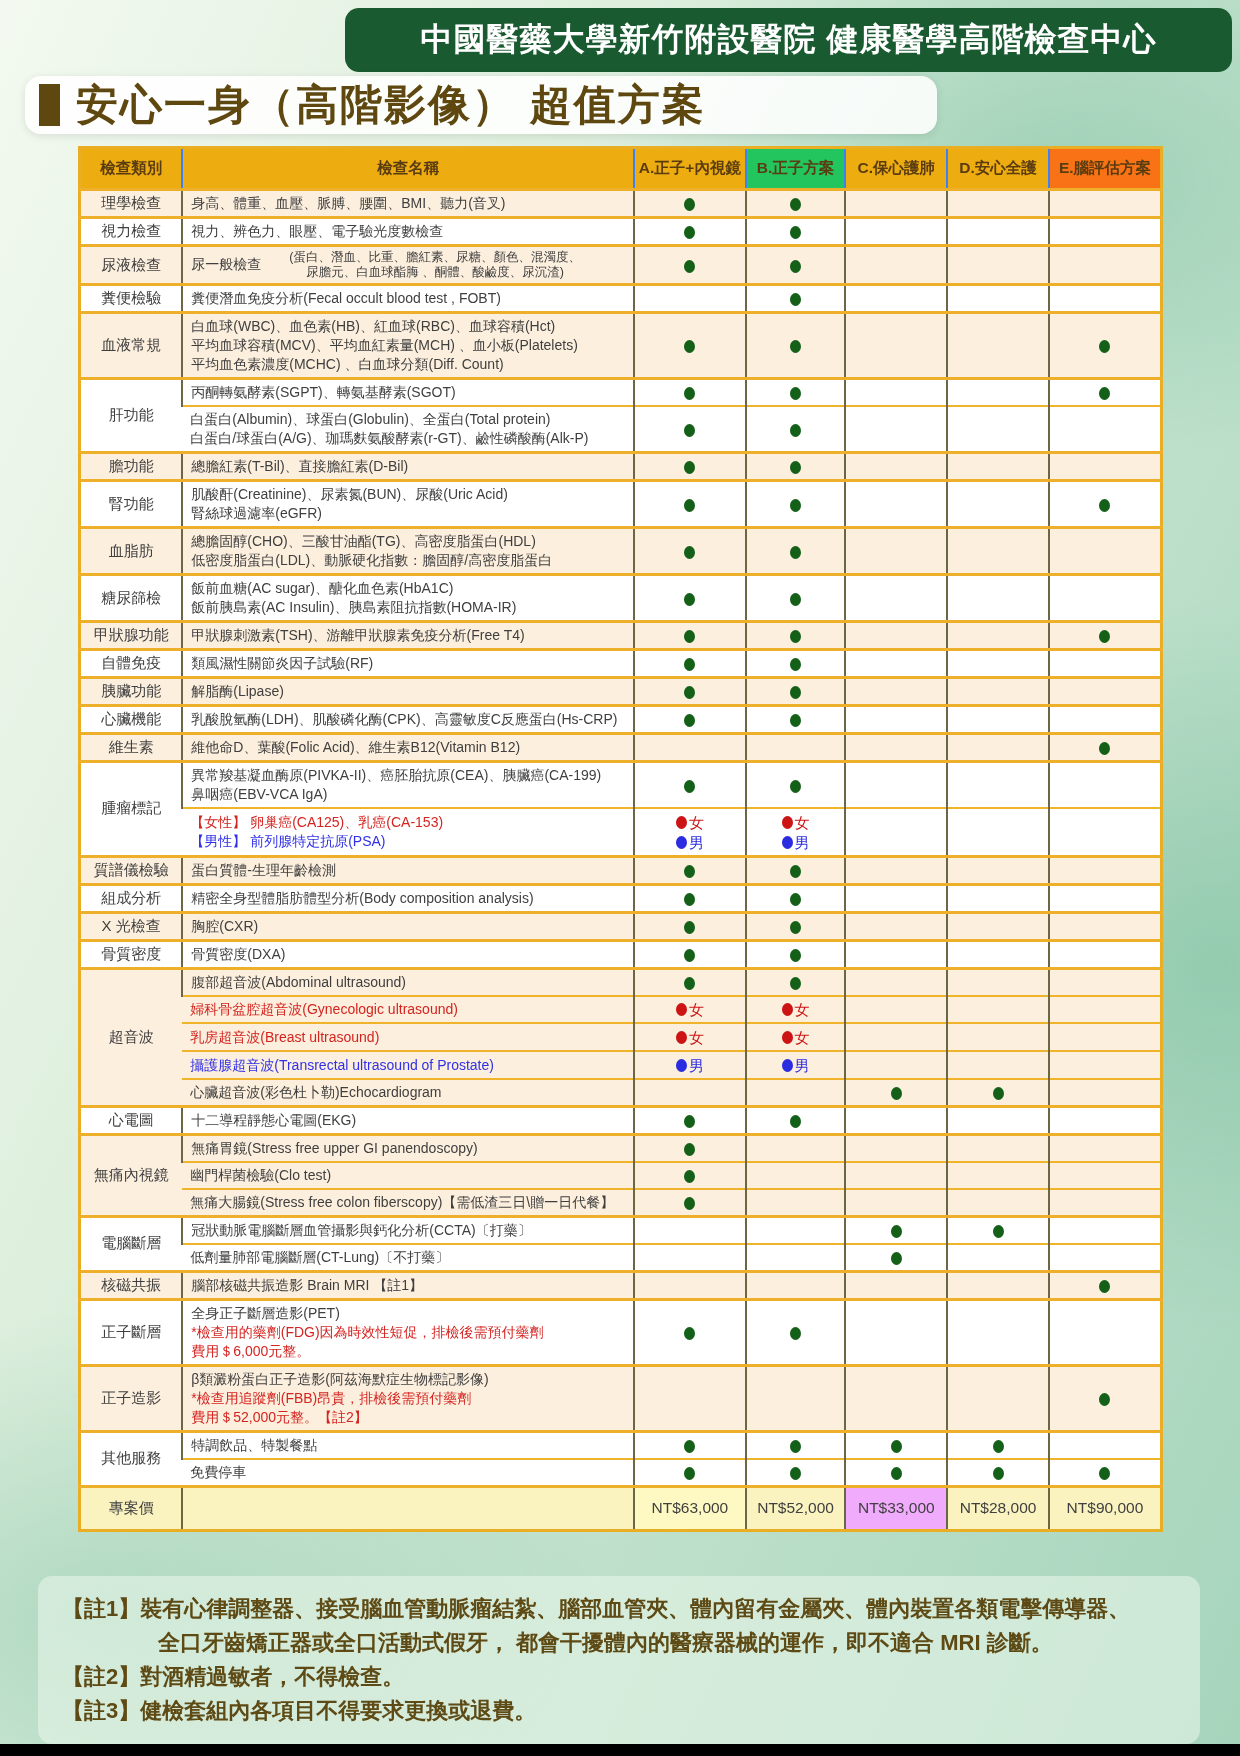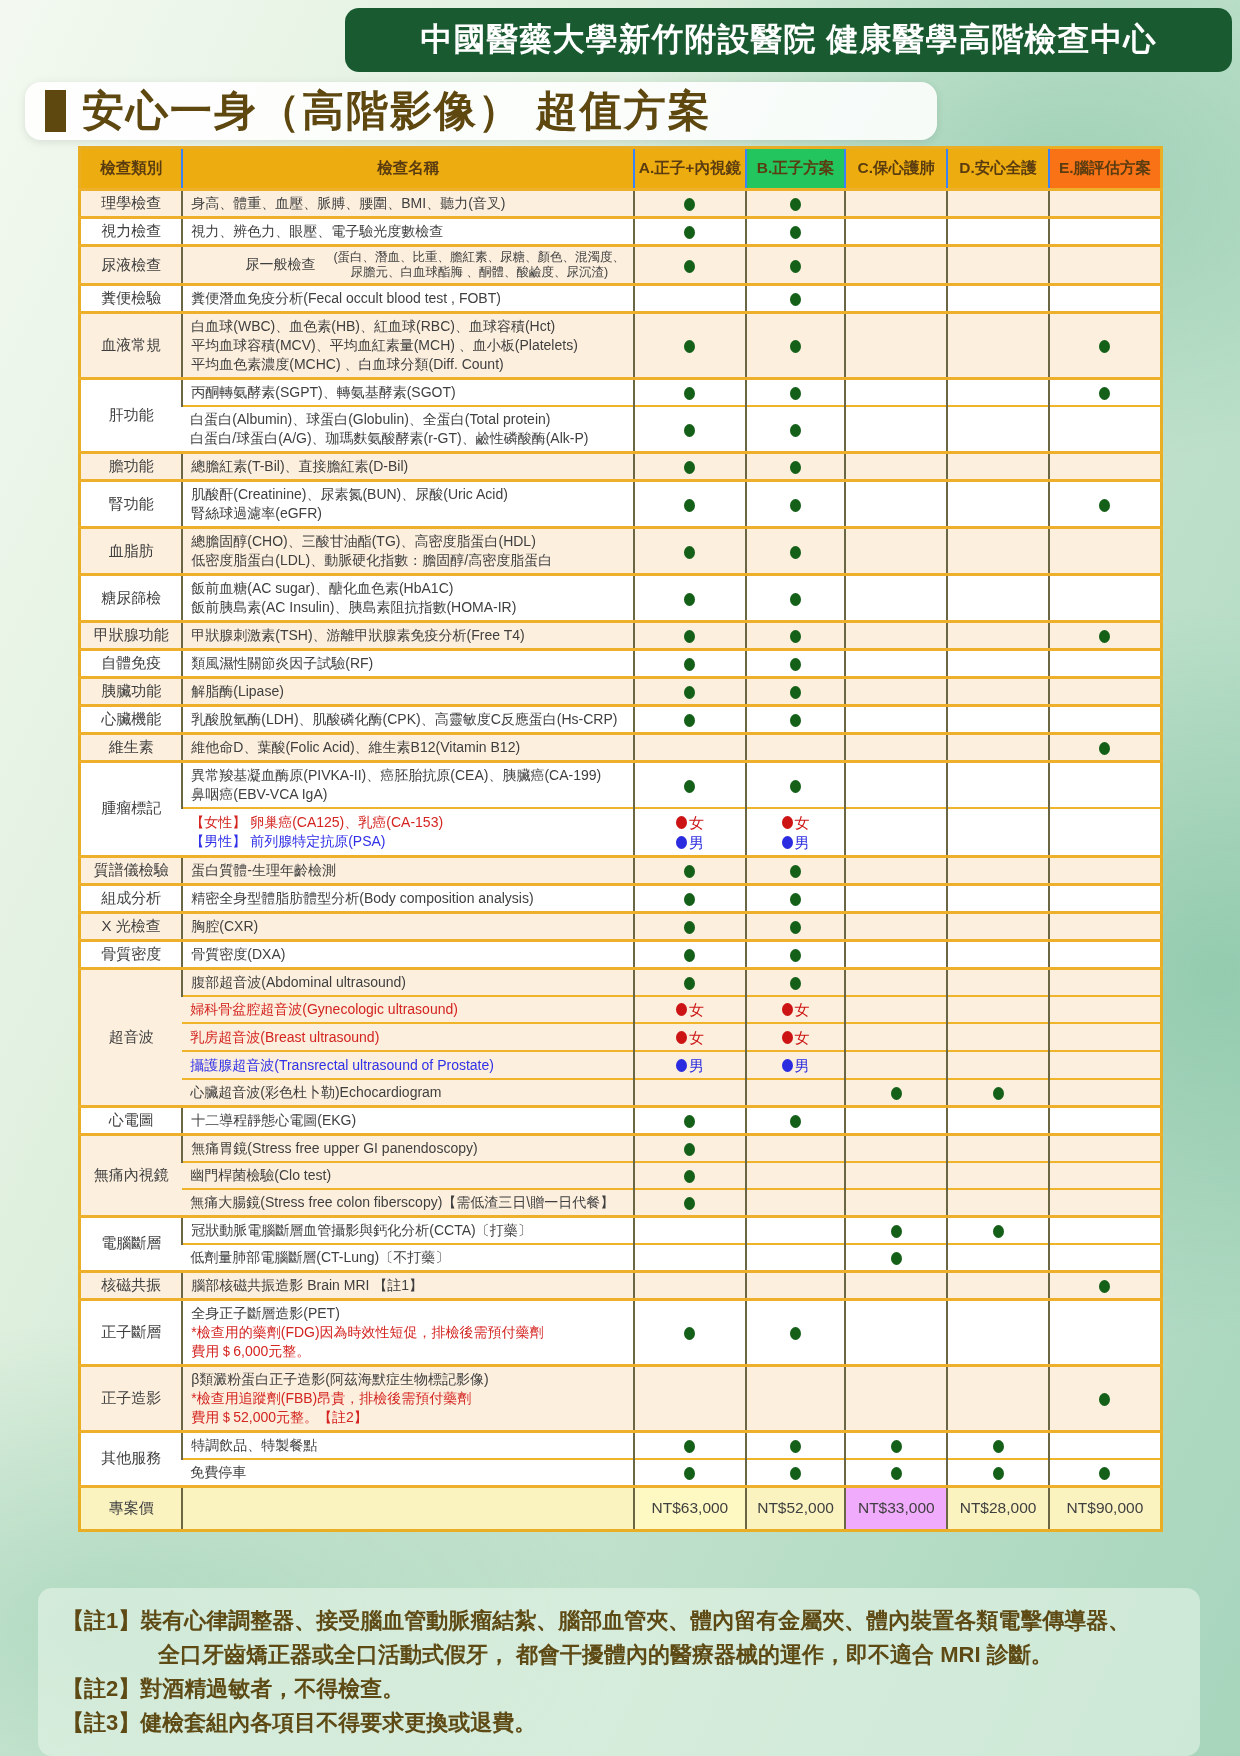--- a/index.html
+++ b/index.html
@@ -13,29 +13,29 @@
       radial-gradient(ellipse 720px 420px at 8% 92%, rgba(140,200,170,0.50), transparent 72%),
       linear-gradient(115deg,#f3f9f0 0%,#e0f0df 28%,#c4e3ce 58%,#a6d5bc 100%);
     overflow:hidden;
   }
   .banner{
     position:absolute; left:345px; top:8px; width:887px; height:64px;
     border-radius:14px; display:flex; align-items:center; justify-content:center;
     font-size:32px; font-weight:bold; letter-spacing:1px; color:#ffffff;
   }
   .title-box{
-    position:absolute; left:25px; top:82px; width:912px; height:58px;
+    position:absolute; left:25px; top:76px; width:912px; height:58px;
     background:rgba(255,255,255,0.88); border-radius:16px;
-    display:flex; align-items:center; padding-left:20px; box-sizing:border-box;
+    display:flex; align-items:center; padding-left:14px; box-sizing:border-box;
     box-shadow:0 2px 8px rgba(0,0,0,0.10);
   }
   .title-bar{width:21px; height:42px; margin-right:16px; flex:0 0 auto;}
   .title{margin:0; font-size:42px; font-weight:bold; letter-spacing:2px; white-space:nowrap;}
   table.plans{
-    margin:146px 0 12px 78px; border-collapse:collapse; width:1085px;
+    margin:146px 0 0 78px; border-collapse:collapse; width:1085px;
     font-size:14px; color:#3F3F3F; background:#ffffff;
     border:3px solid #EAAE25;
   }
   table.plans th{
     font-weight:bold; font-size:15.5px; padding:9px 2px; text-align:center;
     border-left:2px solid #3b82f6;
   }
   table.plans th:first-child{border-left:none;}
   table.plans td{
     border-left:2px solid #6B6744; border-top:2px solid #F0B42B;
@@ -45,21 +45,21 @@
   tr.gstart td{border-top:3px solid #EEB02A;}
   tr.cream td{background:#FCEFDE;}
   tr.white td{background:#FFFFFF;}
   td.cat{text-align:center; font-size:15px; padding:3px 2px;}
   td.name .ln{line-height:19px; white-space:nowrap;}
   .ln.red{color:#D42420;} .ln.blue{color:#3030E8;}
   td.mark{text-align:center; padding:3px 2px;}
   .dot{display:inline-block; width:11px; height:13px; border-radius:50%; vertical-align:middle;}
   .gline{line-height:19px; white-space:nowrap;}
   .gtext{font-size:15px; margin-left:2px; vertical-align:middle;}
-  .urine{display:flex; align-items:center; gap:18px;justify-content:flex-end;}
+  .urine{display:flex; align-items:center; gap:28px;}
   .urine .pfx{white-space:nowrap;}
   .urine .det{font-size:12.5px; line-height:15px; text-align:center; white-space:nowrap;}
   tr.price td{font-size:15.5px; text-align:center; padding:11px 4px; border-top:3px solid #EEB02A;}
   tr.price td.plabel{font-size:15px;}
   .notes{
     margin:44px 0 0 38px; width:1162px; box-sizing:border-box;
     background:rgba(229,243,231,0.62); border-radius:14px;
     padding:16px 24px; font-weight:bold; font-size:22px; line-height:1.55;
   }
   .note-line{white-space:nowrap;}

